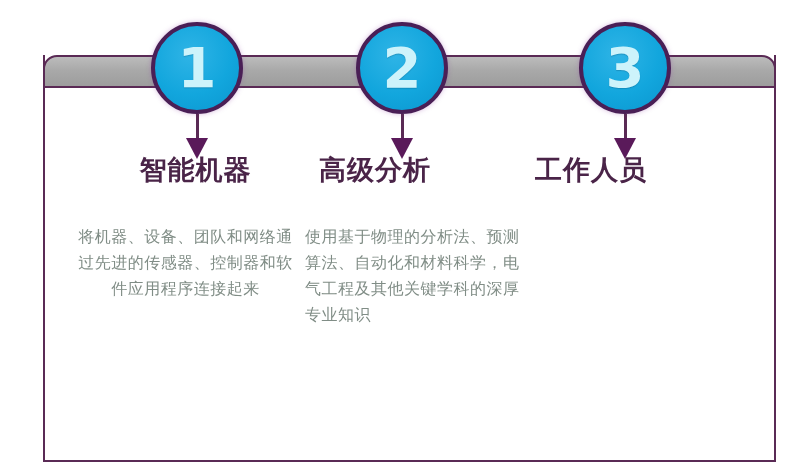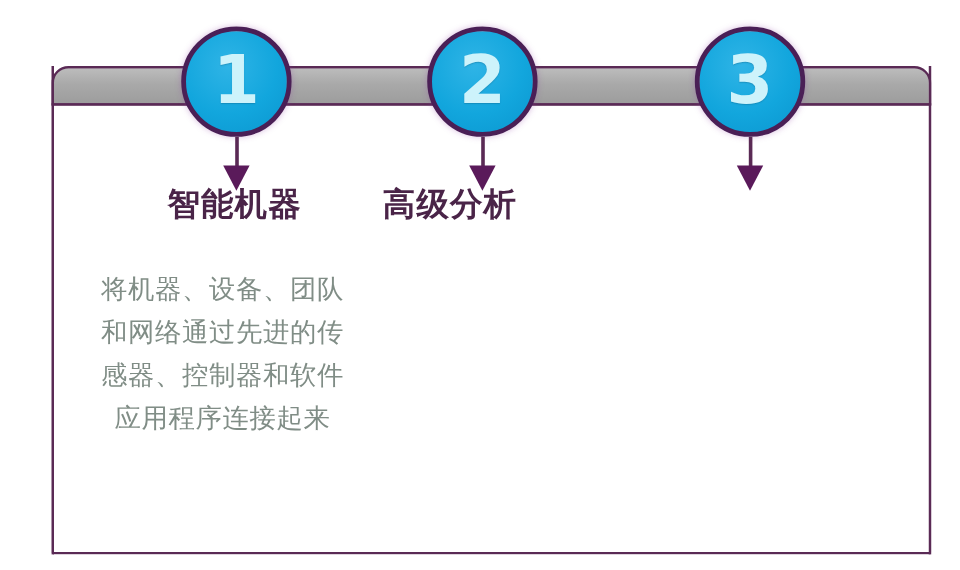--- a/index.html
+++ b/index.html
@@ -134,21 +134,21 @@
     font-family: "DejaVu Sans", "Liberation Sans", sans-serif;
     font-size: 27px;
     font-weight: bold;
     color: #4a2448;
     letter-spacing: 1px;
     margin: 0 0 36px 0;
     white-space: nowrap;
   }
   .column-body {
     font-family: "DejaVu Sans", "Liberation Sans", sans-serif;
-    font-size: 22px;
+    font-size: 16px;
     line-height: 1.63;
     color: #808d86;
     letter-spacing: 0.5px;
     margin: 0;
   }
 
   #column-1 { left: 78px; width: 215px; text-align: center; }
   #column-2 { left: 305px; width: 215px; }
   #column-3 { left: 527px; width: 205px; }
 
@@ -198,18 +198,20 @@
     </div>
   </div>
 
   <div class="column" id="column-1">
     <h2 class="column-heading">智能机器</h2>
     <p class="column-body">将机器、设备、团队和网络通过先进的传感器、控制器和软件应用程序连接起来</p>
   </div>
 
   <div class="column" id="column-2">
     <h2 class="column-heading">高级分析</h2>
+    <p class="column-body">使用基于物理的分析法、预测算法、自动化和材料科学，电气工程及其他关键学科的深厚专业知识</p>
   </div>
 
   <div class="column" id="column-3">
+    <h2 class="column-heading">工作人员</h2>
   </div>
 
 </div>
 
 </body></html>

